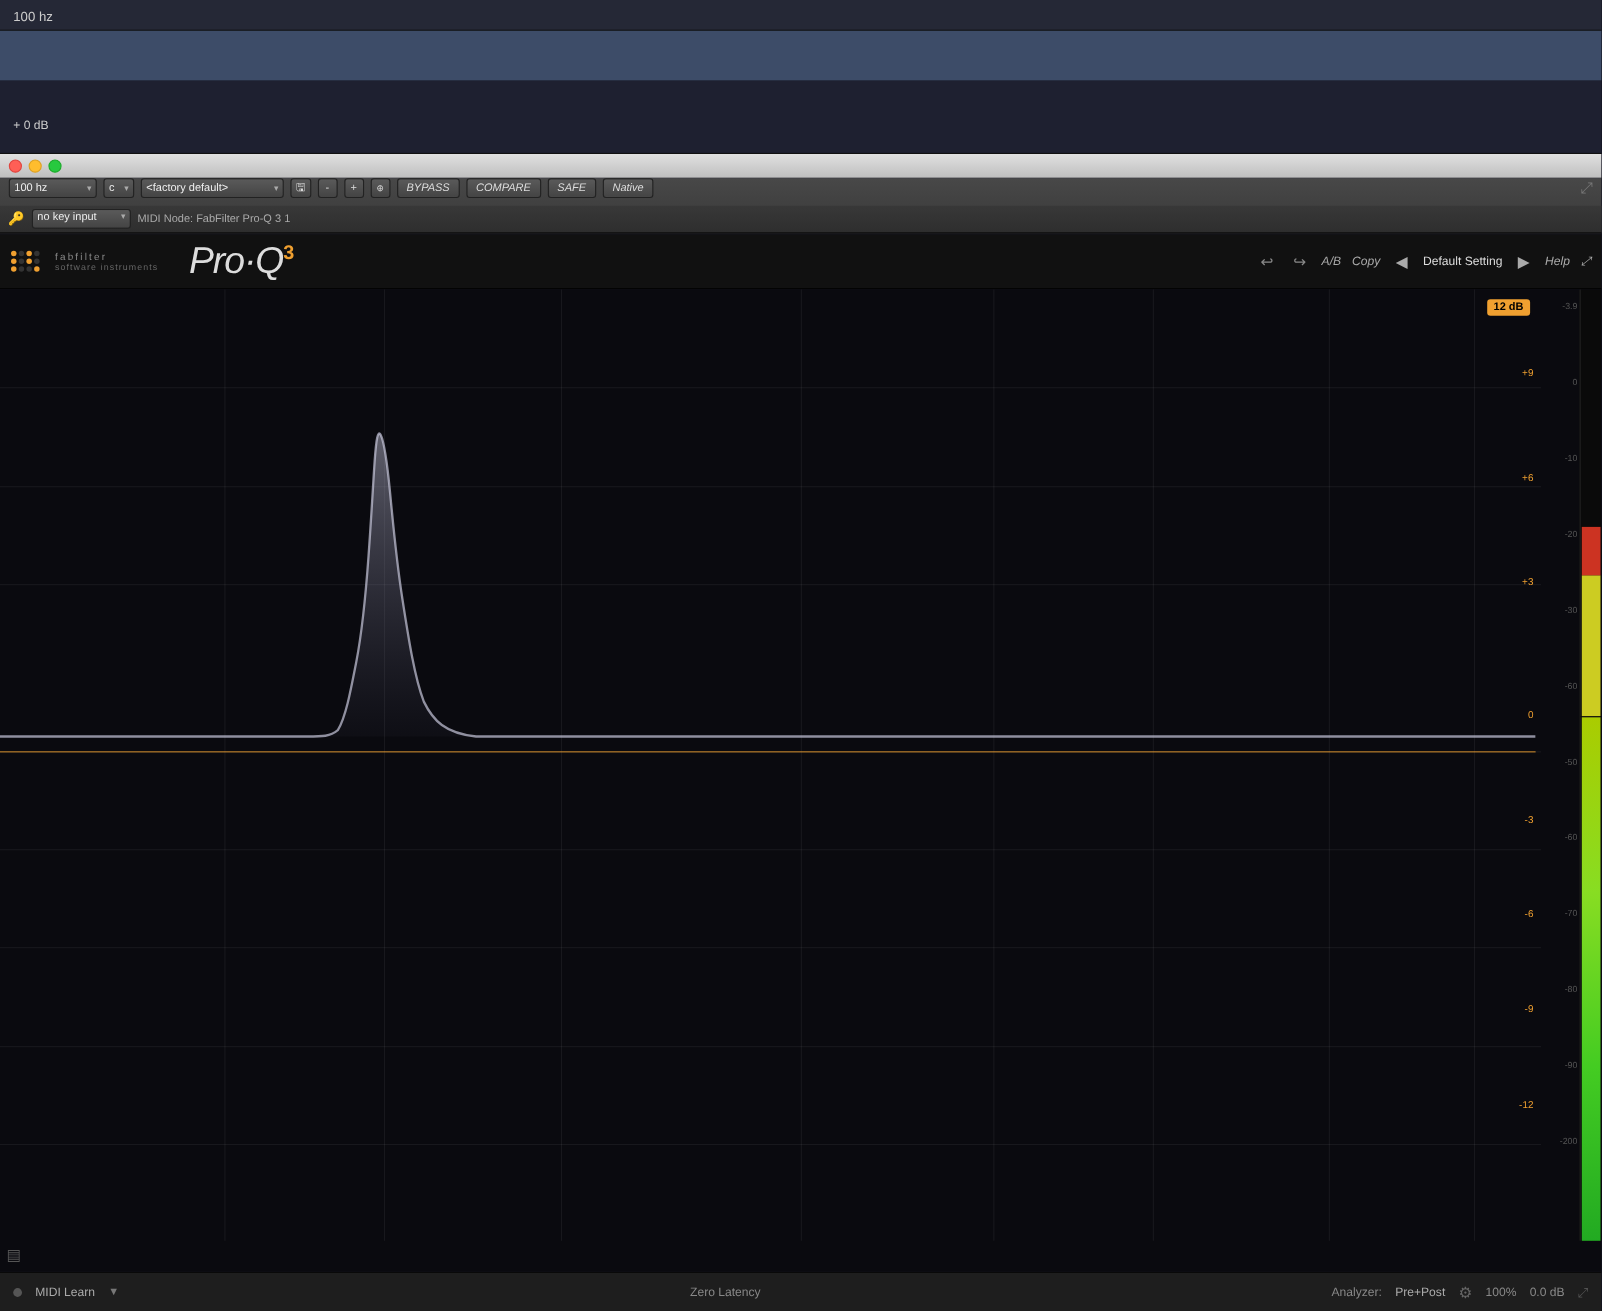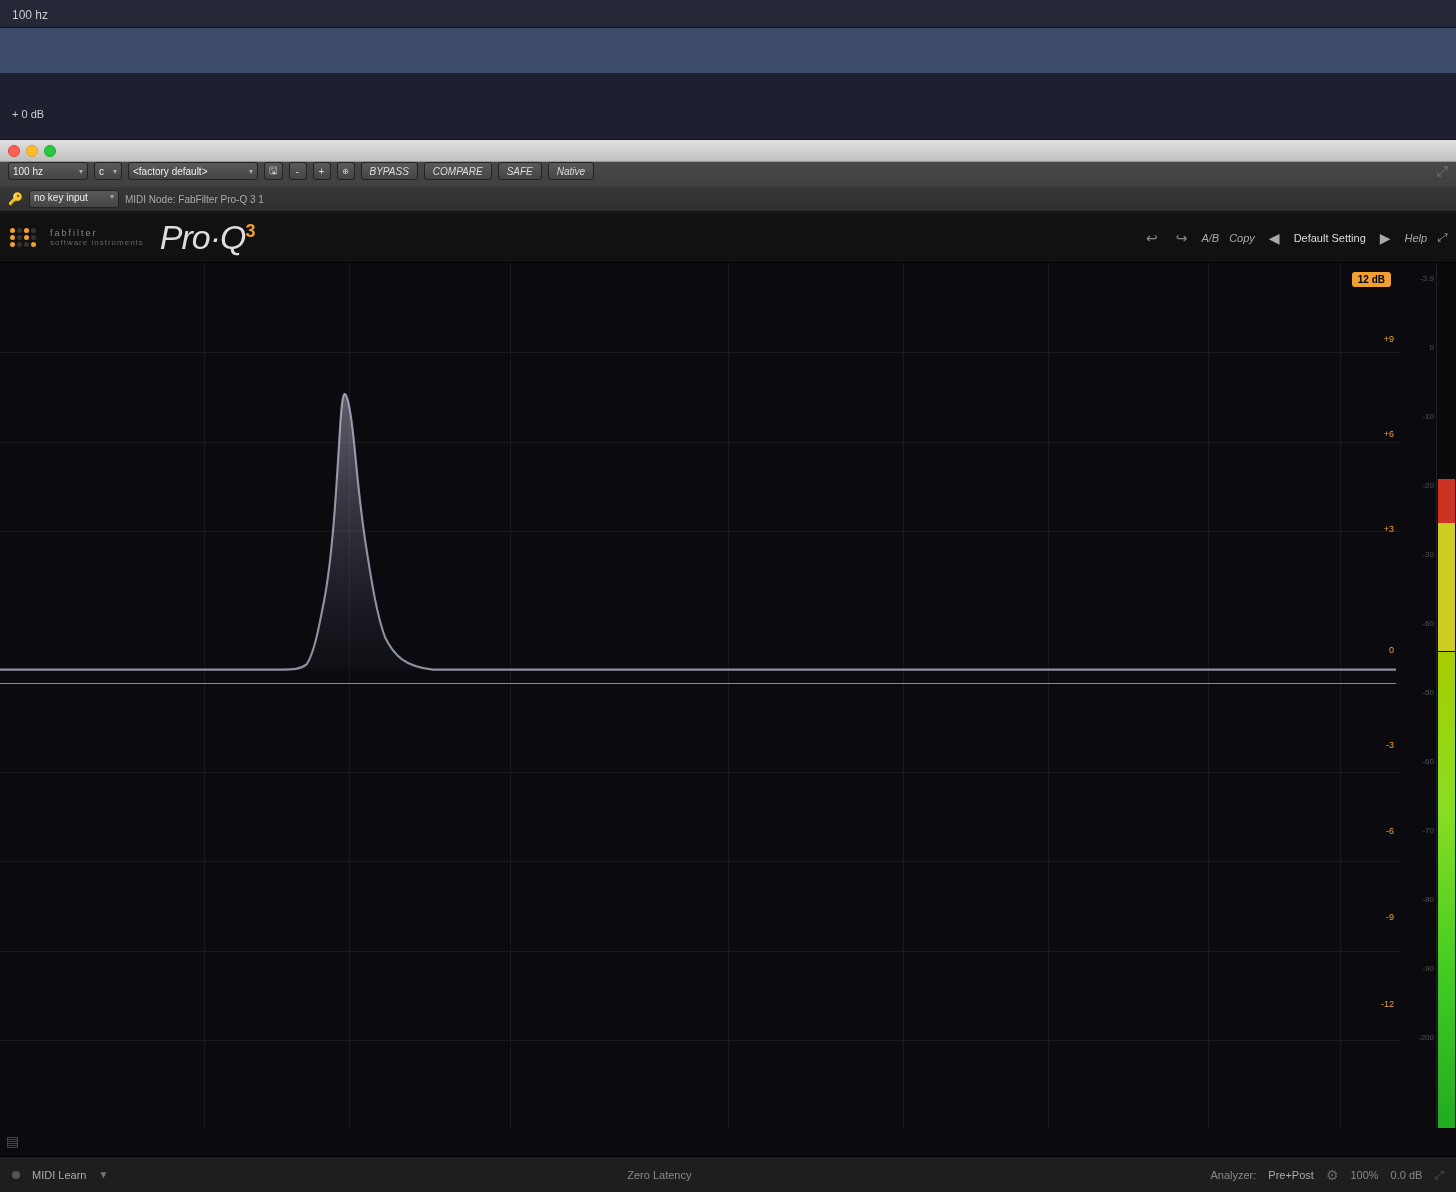--- a/index.html
+++ b/index.html
@@ -430,21 +430,21 @@
           <div class="logo-pip pip-off"></div>
           <div class="logo-pip pip-on"></div>
         </div>
       </div>
       <div style="display: flex; flex-direction: column;">
         <span style="color: #888; font-size: 9px; letter-spacing: 2px;">fabfilter</span>
         <span style="color: #666; font-size: 8px; letter-spacing: 1px;">software instruments</span>
       </div>
     </div>
 
-    <div style="margin-left: 16px;">
+    <div style="margin-left: 28px;">
       <span style="font-size: 34px; font-weight: 200; color: #ddd; letter-spacing: -1px; font-style: italic;">Pro·Q<sup style="font-size: 18px; color: #f0a030; vertical-align: super; font-style: normal; font-weight: bold;">3</sup></span>
     </div>
 
     <div style="margin-left: auto; display: flex; align-items: center; gap: 10px;">
       <button class="icon-btn" title="Undo">
         <span>↩</span>
       </button>
       <button class="icon-btn" title="Redo">
         <span>↪</span>
       </button>

